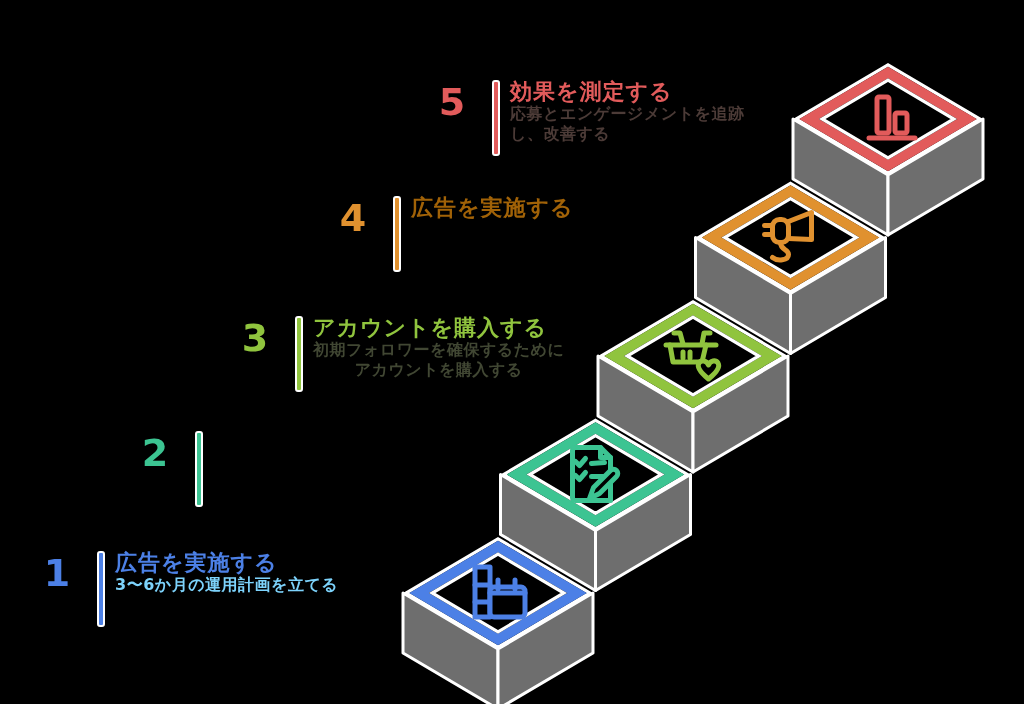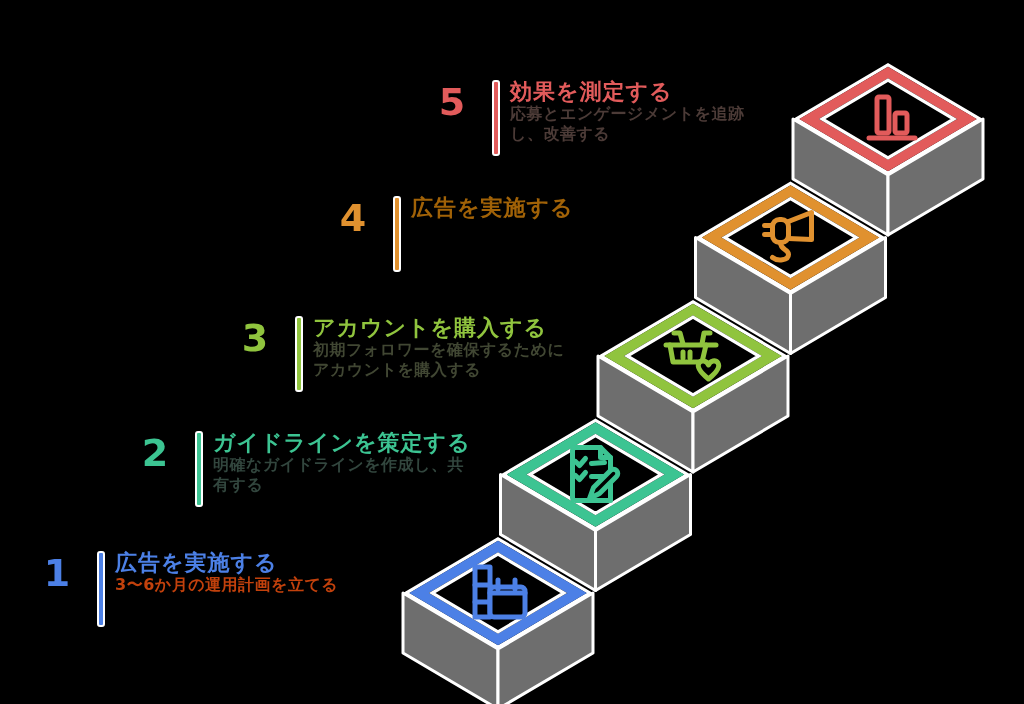--- a/index.html
+++ b/index.html
@@ -120,37 +120,32 @@
     <div class="txt">
       <div class="title" style="color: #a16207;">広告を実施する</div>
     </div>
   </div>
 
   <div class="block p3">
     <div class="num" style="color: rgb(144, 196, 62);">3</div>
     <div class="bar" style="background: rgb(144, 196, 62);"></div>
     <div class="txt">
       <div class="title" style="color: rgb(144, 196, 62);">アカウントを購入する</div>
-      <div class="desc" style="color: rgb(65, 71, 51);">初期フォロワーを確保するために
+      <div class="desc" style="color: rgb(65, 71, 51); text-align: center;">初期フォロワーを確保するために
 アカウントを購入する</div>
     </div>
   </div>
 
   <div class="block p2">
     <div class="num" style="color: rgb(60, 196, 146);">2</div>
     <div class="bar" style="background: rgb(60, 196, 146);"></div>
-    <div class="txt">
-      <div class="title" style="color: rgb(60, 196, 146);">ガイドラインを策定する</div>
-      <div class="desc" style="color: rgb(50, 70, 62);">明確なガイドラインを作成し、共
-有する</div>
-    </div>
   </div>
 
   <div class="block p1">
     <div class="num" style="color: rgb(76, 128, 230);">1</div>
     <div class="bar" style="background: rgb(76, 128, 230);"></div>
     <div class="txt">
       <div class="title" style="color: rgb(76, 128, 230);">広告を実施する</div>
-      <div class="desc" style="color: #c2410c;">3〜6か月の運用計画を立てる</div>
+      <div class="desc" style="color: #7dd3fc;">3〜6か月の運用計画を立てる</div>
     </div>
   </div>
 
 </div>
 
 </body></html>

